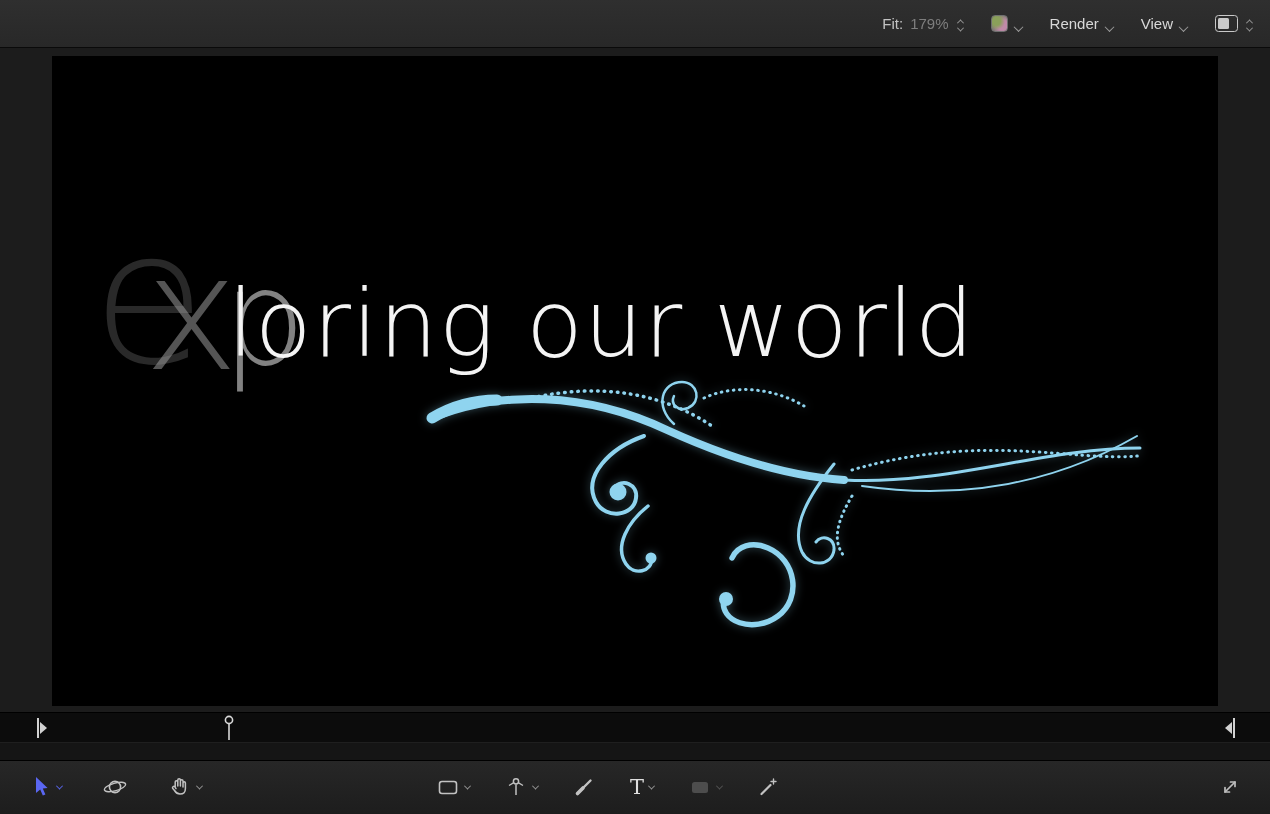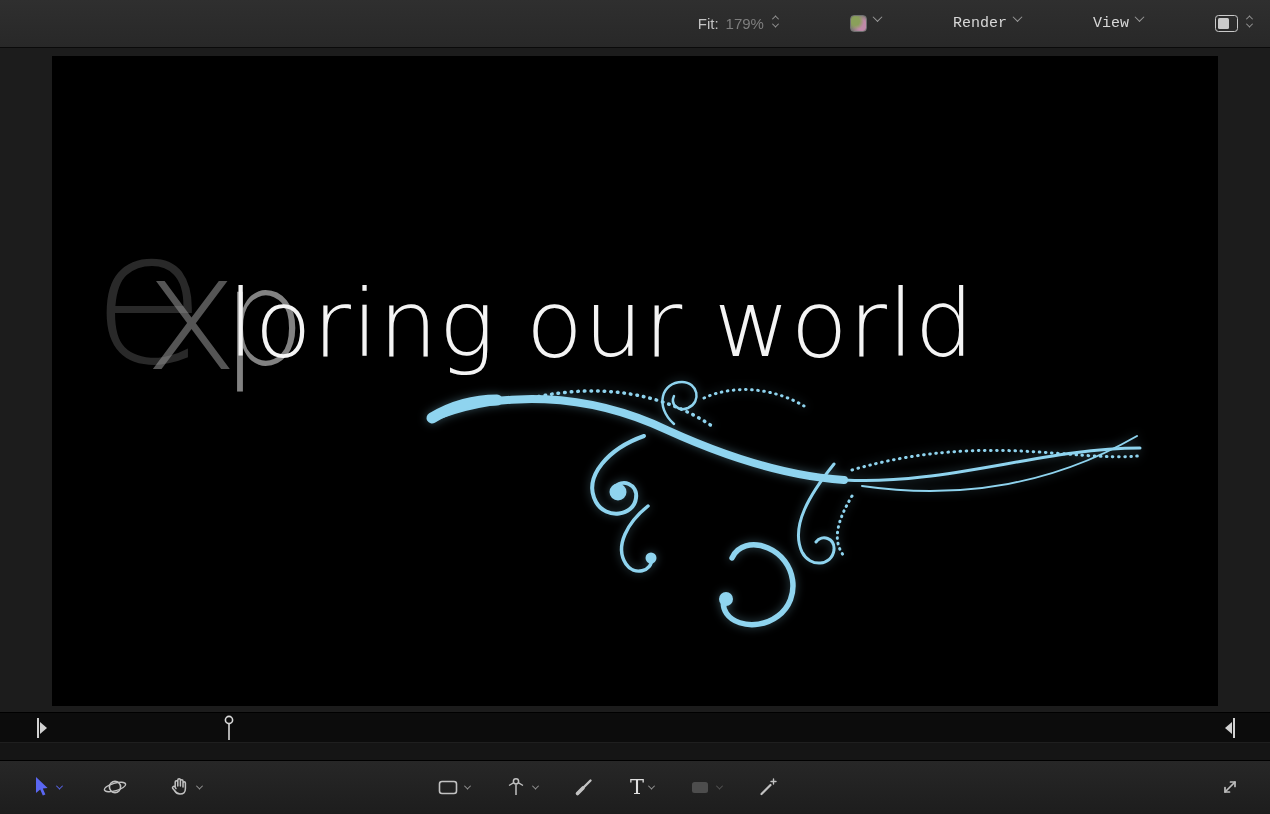--- a/index.html
+++ b/index.html
@@ -17,24 +17,24 @@
   }
   
   .topbar{
     height:48px;
     background:linear-gradient(#2f2f2f,#282828);
     border-bottom:1px solid #0a0a0a;
     display:flex;align-items:center;justify-content:flex-end;
     padding-right:18px;gap:28px;
     font-size:15px;
   }
-  .tb-item{display:flex;align-items:flex-start;gap:7px;cursor:default;margin-left:44px;}
+  .tb-item{display:flex;align-items:flex-end;gap:7px;cursor:default;}
   .fit-label{color:#c3c3c3;}
   .zoom-value{color:#7e7e7e;}
-  .menu-label{color:#d8d8d8;font-family:Liberation Mono, monospace;}
+  .menu-label{color:#d8d8d8;}
   .chev{
     display:inline-block;width:7px;height:7px;
     border-right:1.7px solid #9a9a9a;border-bottom:1.7px solid #9a9a9a;
     transform:rotate(45deg) translate(-1px,-1px);
   }
   .chev.small{width:5px;height:5px;border-width:1.4px;}
   .chev.up{transform:rotate(-135deg) translate(-1px,-1px);}
   .chev.accent{border-color:var(--accent);}
   .chev.dim{border-color:#565656;}
   .stepper{display:inline-flex;flex-direction:column;gap:3px;margin-left:2px;}

